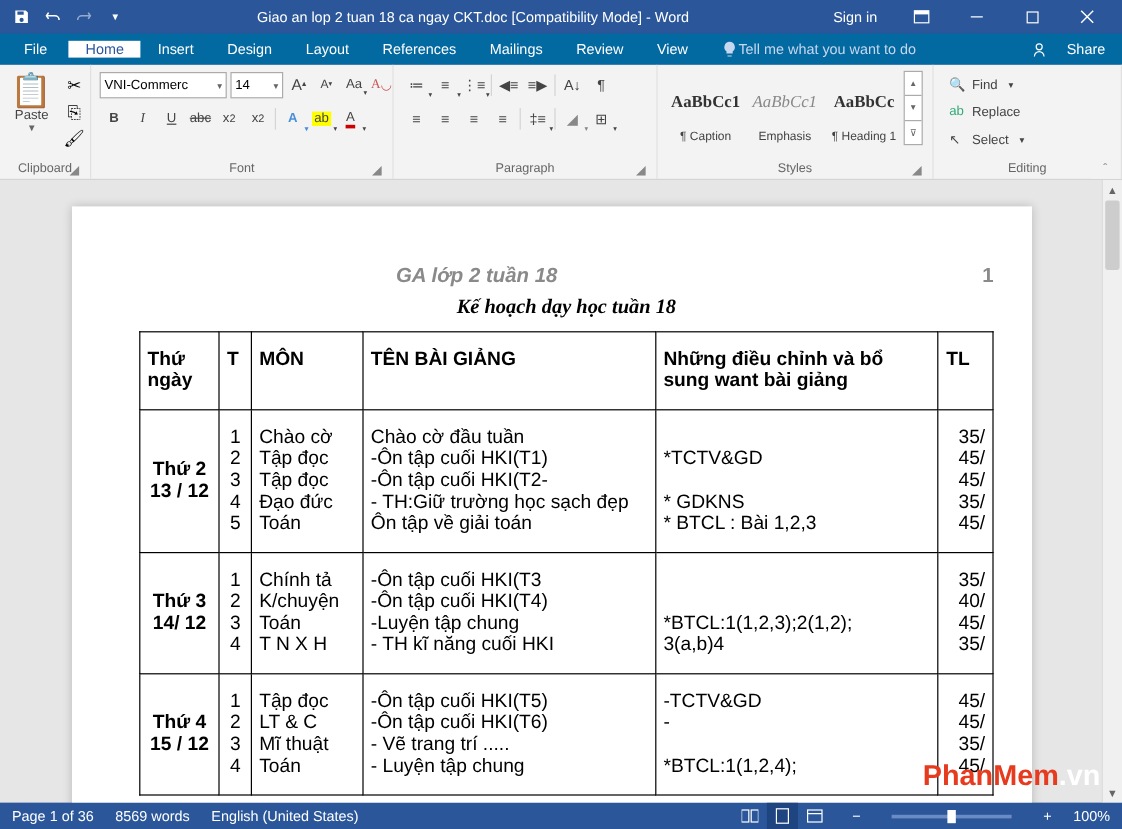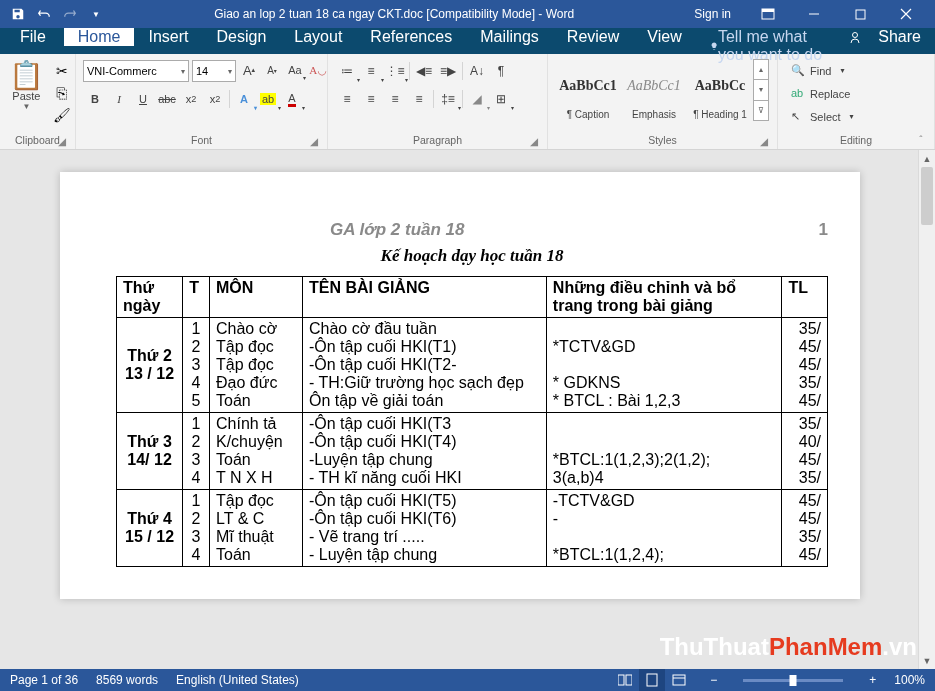--- a/index.html
+++ b/index.html
@@ -4,21 +4,21 @@
 <style>
 *{margin:0;padding:0;box-sizing:border-box;font-family:"Segoe UI",Arial,sans-serif;user-select:none}
 body{width:935px;height:691px;background:#2b579a;overflow:hidden;position:relative}
 .titlebar{height:28px;background:#2b579a;display:flex;align-items:center;color:#fff;padding:0 6px}
 .qat{display:flex;gap:2px;align-items:center}
 .qat-btn{width:24px;height:24px;display:flex;align-items:center;justify-content:center;color:#fff}
 .title-text{flex:1;text-align:center;font-size:12px;color:#ffffff}
 .win-ctrl{display:flex;gap:0;align-items:center}
 .win-btn{width:46px;height:28px;display:flex;align-items:center;justify-content:center;color:#fff;font-size:13px}
 .signin{font-size:12px;padding:0 14px}
-.ribbon-tabs{height:26px;background:#0c4a6e;display:flex;align-items:flex-start;color:#fff;font-size:16px;padding-left:2px}
+.ribbon-tabs{height:26px;background:#0369a1;display:flex;align-items:center;color:#fff;font-size:12px;padding-left:2px}
 .tab{padding:0 14px;display:flex;align-items:center;cursor:pointer}
 .tab.file{padding:0 18px}
 .tab.active{background:#fff;color:#2b579a}
 .tell-me{display:flex;align-items:center;gap:0;color:#c7d7f0;padding-left:14px}
 .tell-me svg{width:14px;height:14px}
 .share-btn{margin-left:auto;padding:0 14px;display:flex;align-items:center;gap:16px}
 .ribbon{height:96px;background:#f3f3f3;display:flex;border-bottom:1px solid #d4d4d4}
 .group{border-right:1px solid #e1e1e1;display:flex;flex-direction:column;padding:3px 5px 0}
 .group-body{flex:1;display:flex;align-items:flex-start}
 .group-label{height:18px;font-size:10.5px;color:#666;text-align:center;display:flex;align-items:center;justify-content:center;position:relative}
@@ -60,21 +60,21 @@
 .scroll-v{position:absolute;right:0;top:0;bottom:0;width:17px;background:#f0f0f0;border-left:1px solid #dadada}
 .scroll-v .up,.scroll-v .down{position:absolute;left:0;right:0;height:17px;display:flex;align-items:center;justify-content:center;font-size:9px;color:#666}
 .scroll-v .up{top:0}.scroll-v .down{bottom:0}
 .scroll-v .thumb{position:absolute;left:2px;right:2px;top:17px;height:58px;background:#cdcdcd;border-radius:2px}
 .page{position:absolute;left:60px;top:22px;width:800px;background:#fff;box-shadow:0 0 8px rgba(0,0,0,.2);padding:48px 32px 32px 56px;font-family:"Times New Roman",serif;color:#000}
 .hdr{display:flex;font-style:italic;color:#8a8a8a;font-size:17px;font-weight:bold;margin-bottom:6px;font-family:"Times New Roman",serif}
 .hdr-title{margin-left:auto;margin-right:140px}
 .hdr-page{margin-left:auto;font-style:normal;color:#8a8a8a}
 .doc-title{text-align:center;font-size:17px;font-family:"Brush Script MT","Times New Roman",cursive;font-weight:bold;font-style:italic;margin-bottom:10px}
 table.sched{border-collapse:collapse;width:100%;font-size:16px}
-table.sched td,table.sched th{border:1.5px solid #000;padding:2px 6px;vertical-align:top;text-align:left;font-weight:normal}
+table.sched td,table.sched th{border:1.5px solid #000;padding:14px 6px;vertical-align:top;text-align:left;font-weight:normal}
 table.sched th{font-weight:bold}
 .col-day{width:64px;font-weight:bold;text-align:center}
 .col-t{width:26px;text-align:center}
 .col-mon{width:90px}
 .col-topic{width:236px}
 .col-adj{width:228px}
 .col-tl{width:44px;text-align:right}
 .statusbar{position:absolute;bottom:0;left:0;right:0;height:22px;background:#2b579a;color:#fff;display:flex;align-items:center;font-size:12px;padding:0 10px;gap:18px}
 .statusbar .spacer{flex:1}
 .view-btns{display:flex;gap:1px}
@@ -315,21 +315,21 @@
       <span class="hdr-page">1</span>
     </div>
     <div class="doc-title">Kế hoạch dạy học tuần 18</div>
     <table class="sched">
       <tbody>
           <tr>
         <th class="col-day">Thứ ngày</th>
         <th class="col-t">T</th>
         <th class="col-mon">MÔN</th>
         <th class="col-topic">TÊN    BÀI  GIẢNG</th>
-        <th class="col-adj">Những điều chỉnh và bổ trang trong bài giảng</th>
+        <th class="col-adj">Những điều chỉnh và bổ sung want bài giảng</th>
         <th class="col-tl">TL</th>
       </tr>
       </tbody>
         <tbody id="sched-body">
           <tr>
             <td class="col-day" style="white-space: pre-line; font-weight: bold; text-align: center; vertical-align: middle;">Thứ 2
 13 / 12</td>
             <td class="col-t" style="white-space: pre-line; text-align: center;">1
 2
 3

